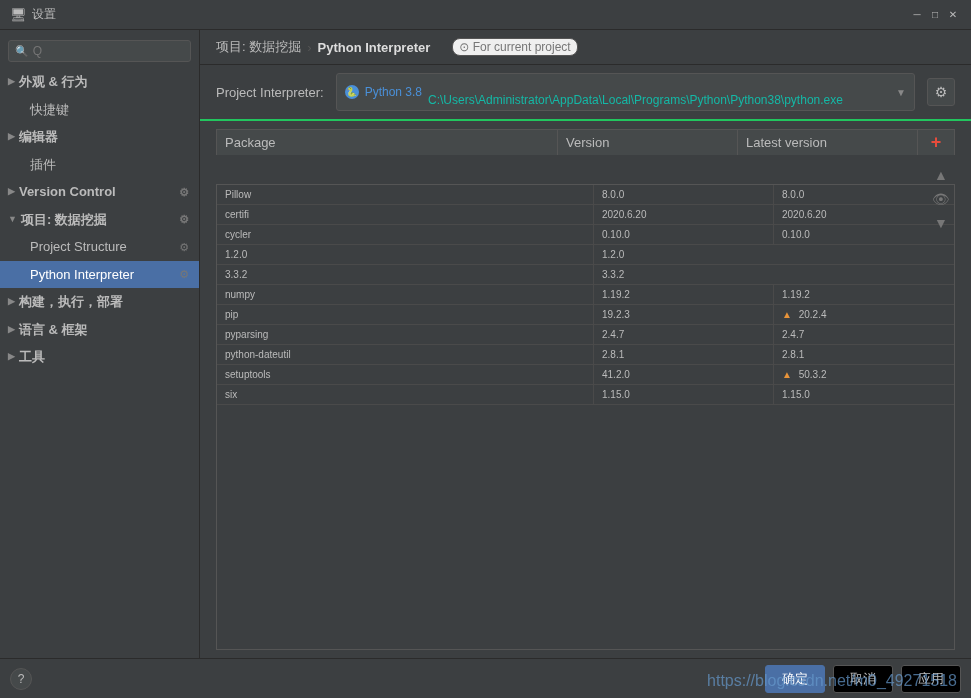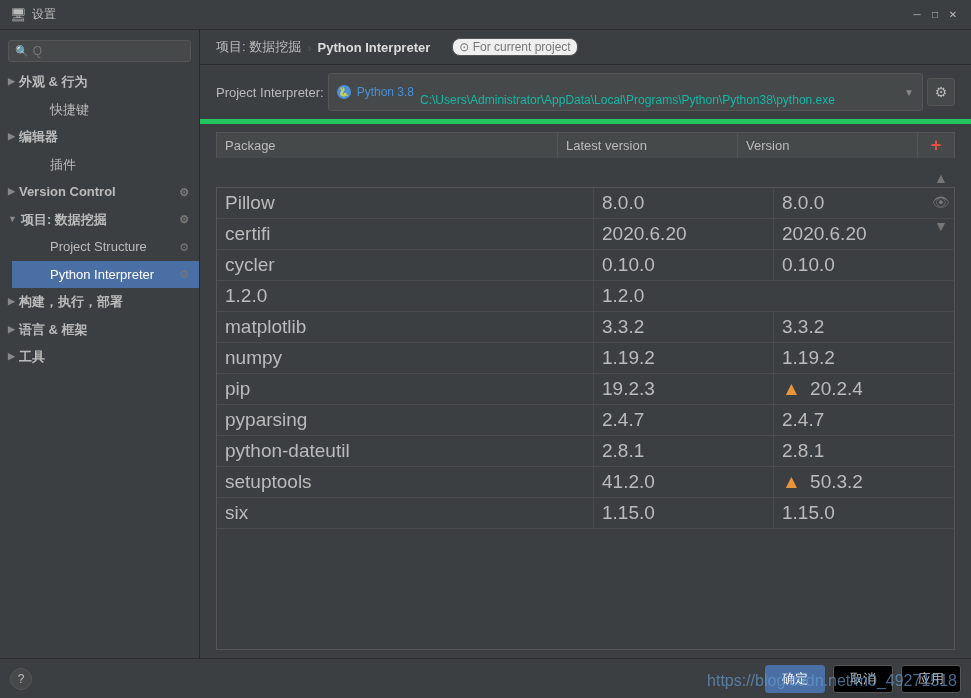--- a/index.html
+++ b/index.html
@@ -109,22 +109,21 @@
     .sidebar-item.group-header {
       font-weight: bold;
       color: #bbb;
       padding-left: 8px;
     }
     .sidebar-item.group-header .arrow {
       font-size: 9px;
       color: #888;
     }
     .sidebar-item.child {
-      padding-left: 38px;
-      margin-left: 12px;
+      padding-left: 30px;
     }
     .sidebar-item .gear-icon {
       margin-left: auto;
       font-size: 11px;
       color: #777;
     }
 
     
     .content {
       flex: 1;
@@ -162,22 +161,22 @@
       border-radius: 8px;
       padding: 1px 6px;
       cursor: pointer;
     }
 
     
     .interpreter-row {
       display: flex;
       align-items: center;
       padding: 8px 16px;
-      gap: 4px;
-      border-bottom: 5px solid #22c55e;
+      gap: 12px;
+      border-bottom: 2px solid #22c55e;
     }
     .interpreter-label {
       color: #bbb;
       white-space: nowrap;
       font-size: 13px;
     }
     .interpreter-select {
       flex: 1;
       background: #45494a;
       border: 1px solid #555;
@@ -274,21 +273,21 @@
       overflow-y: auto;
       flex: 1;
     }
     .table-row {
       display: grid;
       grid-template-columns: 1fr 180px 180px;
       border-bottom: 1px solid #4a4a4a;
     }
     .td {
       padding: 4px 8px;
-      font-size: 19px;
+      font-size: 10px;
       color: #bbb;
       border-right: 1px solid #4a4a4a;
       white-space: nowrap;
       overflow: hidden;
       text-overflow: ellipsis;
     }
     .td:last-child { border-right: none; }
     .upgrade-indicator {
       color: #e8943a;
       margin-right: 4px;
@@ -468,24 +467,24 @@
       <button class="settings-btn">⚙</button>
     </div>
 
     <div class="table-container">
 
       <div class="table-header">
         <div class="th">
           <span>Package</span>
         </div>
         <div class="th">
-          <span>Latest version</span>
+          <span>Version</span>
         </div>
         <div class="th">
-          <span>Version</span>
+          <span>Latest version</span>
         </div>
         <button class="add-btn">+</button>
       </div>
 
       <div class="table-body" id="table-body">
 
       <div class="table-row">
             <div class="td">Pillow</div>
             <div class="td">8.0.0</div>
             <div class="td">8.0.0</div>
@@ -498,21 +497,20 @@
           <div class="table-row">
             <div class="td">cycler</div>
             <div class="td">0.10.0</div>
             <div class="td">0.10.0</div>
           </div>
           <div class="table-row">
             <div class="td">1.2.0</div>
             <div class="td">1.2.0</div>
           </div>
           <div class="table-row">
-            <div class="td">matplotlib</div>
             <div class="td">3.3.2</div>
             <div class="td">3.3.2</div>
           </div>
           <div class="table-row">
             <div class="td">numpy</div>
             <div class="td">1.19.2</div>
             <div class="td">1.19.2</div>
           </div>
           <div class="table-row">
             <div class="td">pip</div>

